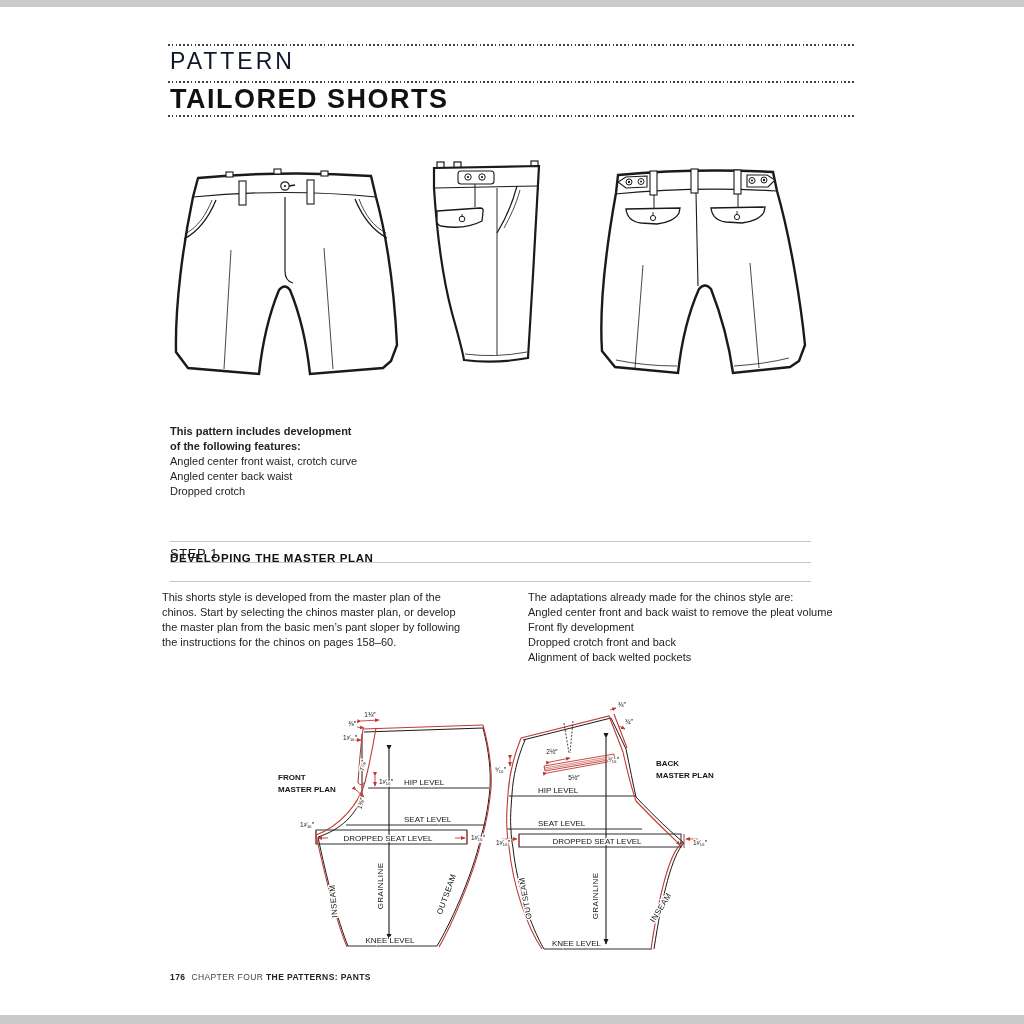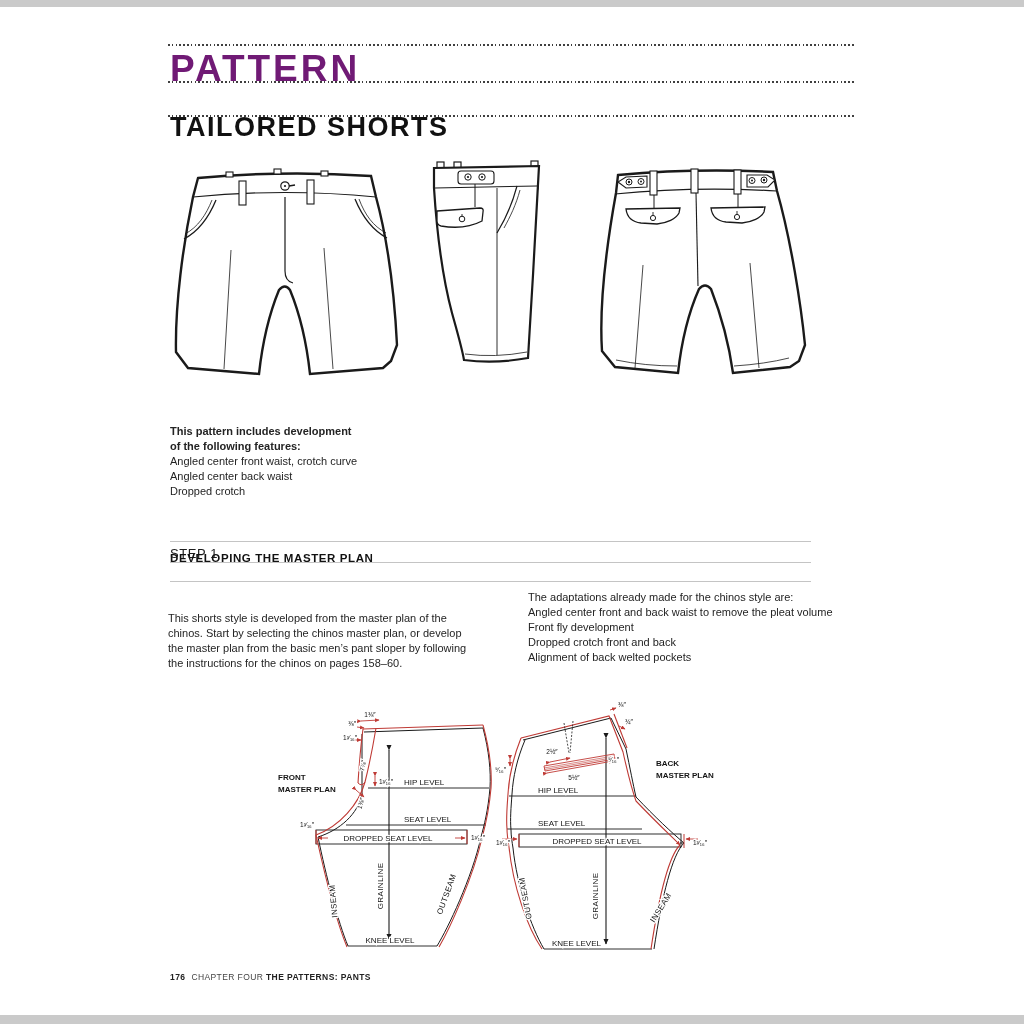--- a/index.html
+++ b/index.html
@@ -3,33 +3,33 @@
 <meta charset="utf-8">
 <style>
   html,body{margin:0;padding:0;background:#fff;}
   .page{position:relative;width:1024px;height:1024px;background:#ffffff;overflow:hidden;
         font-family:"Liberation Sans",sans-serif;color:#1f1f1f;}
   .edge{position:absolute;left:0;width:1024px;background:#cacaca;}
   .edge.top{top:0;height:7px;}
   .edge.bottom{top:1015px;height:9px;}
   .dotrule{position:absolute;left:168px;width:687px;height:2px;
     background:repeating-linear-gradient(90deg,#3f3f3f 0 1.6px,transparent 1.6px 3.8px);}
-  .eyebrow{position:absolute;left:170px;top:48px;font-size:37px;font-weight:700;
-    letter-spacing:3px;color:#701a75;}
+  .eyebrow{position:absolute;left:170px;top:48px;font-size:23px;font-weight:400;
+    letter-spacing:3px;color:#0f172a;}
   .pagetitle{position:absolute;left:170px;top:84px;font-size:27px;font-weight:800;
-    letter-spacing:1.5px;color:#111;margin-top:28px;}
+    letter-spacing:1.5px;color:#111;}
   .txt{font-size:11px;line-height:15px;color:#242424;}
   .b{font-weight:bold;}
   .features-left{position:absolute;left:170px;top:424px;width:205px;}
   .features-right{position:absolute;left:373px;top:424px;width:330px;}
   .steprule{position:absolute;left:170px;width:641px;height:1px;background:#c4c4c4;}
   .steplabel{position:absolute;left:170px;top:546px;font-size:13px;letter-spacing:.6px;color:#1c1c1c;}
   .stepheading{position:absolute;left:170px;top:552px;font-size:11.5px;font-weight:bold;
     letter-spacing:.6px;color:#111;}
-  .para1{position:absolute;left:168px;top:590px;width:322px;margin-top:21px;}
+  .para1{position:absolute;left:162px;top:590px;width:322px;}
   .para2{position:absolute;left:500px;top:590px;width:338px;margin-left:28px;}
   .footer{position:absolute;left:170px;top:972px;font-size:8.5px;letter-spacing:.4px;color:#222;}
   .footer .num{font-weight:bold;margin-right:6px;}
   .footer .chap{color:#444;}
   .footer .sec{font-weight:bold;}
   svg{position:absolute;overflow:visible;}
   svg .k{stroke:#1a1a1a;fill:none;}
   svg .r{stroke:#bf3a35;fill:none;}
   svg .fw{fill:#ffffff;}
   svg .kf{fill:#1a1a1a;stroke:none;}

